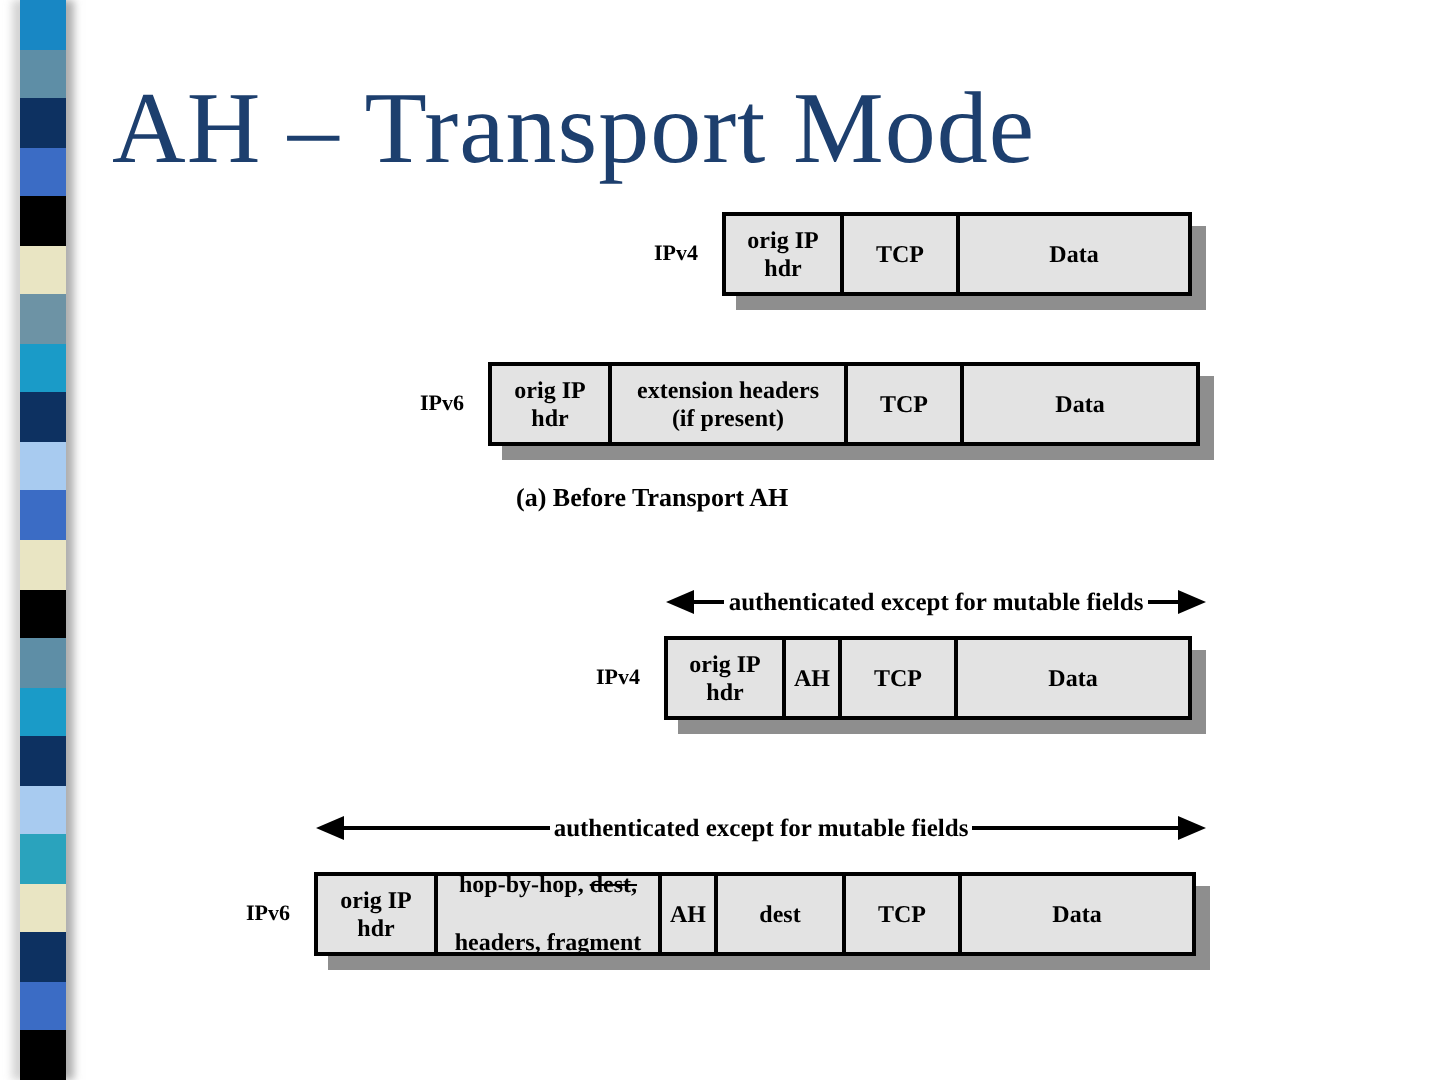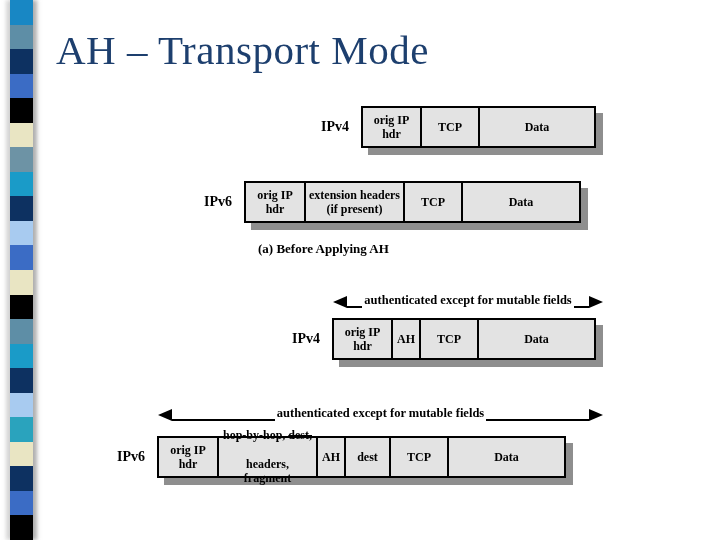--- a/index.html
+++ b/index.html
@@ -16,34 +16,34 @@
   #strip{
     position:absolute;left:10px;top:0;
     width:23px;height:540px;
     display:flex;flex-direction:column;
     box-shadow:4px 0 4px rgba(110,110,110,.55), -4px 0 4px rgba(150,150,150,.40);
   }
   .strip-sq{flex:1;}
 
   
   #title{
-    position:absolute;left:56px;top:26px;
-    font-size:41px;font-weight:400;
+    position:absolute;left:56px;top:36px;
+    font-size:51px;font-weight:400;
     letter-spacing:.5px;white-space:nowrap;
     font-family:"Liberation Serif",serif;
   }
 
   
   .packet-row{
     position:absolute;display:flex;align-items:center;
   }
   .row-label{
     width:60px;margin-right:12px;
     text-align:right;
-    font-weight:700;font-size:14px;
+    font-weight:700;font-size:11px;
     font-family:"Liberation Serif",serif;
   }
   .boxes{
     display:flex;align-items:stretch;
     height:42px;box-sizing:border-box;
     border:2px solid var(--box-border,#000);
     background:var(--box-fill,#e3e3e3);
     box-shadow:7px 7px 0 var(--box-shadow,#8e8e8e);
   }
   .seg{
@@ -62,21 +62,21 @@
   
   .caption{
     position:absolute;
     font-weight:700;font-size:13px;
     white-space:nowrap;
     font-family:"Liberation Serif",serif;
   }
 
   
   .auth-arrow{
-    position:absolute;display:flex;align-items:flex-end;height:14px;
+    position:absolute;display:flex;align-items:center;height:14px;
   }
   .ah{width:0;height:0;border-top:6px solid transparent;border-bottom:6px solid transparent;}
   .ah-left{border-right:14px solid #000;}
   .ah-right{border-left:14px solid #000;}
   .aline{flex:1;height:2px;background:#000;min-width:4px;}
   .atext{
     font-weight:700;font-size:12.5px;white-space:nowrap;padding:0 2px;
     font-family:"Liberation Serif",serif;
   }
 </style>
@@ -120,28 +120,28 @@
       <div class="seg" style="width:58px">TCP</div>
       <div class="seg" style="width:116px">Data</div>
     </div>
   </div>
 
   <div class="packet-row" style="left:172px;top:181px;">
     <div class="row-label">IPv6</div>
     <div class="boxes">
       <div class="seg" style="width:58px">orig IP
 hdr</div>
-      <div class="seg" style="width:99px">extension headers
+      <div class="seg" style="width:118px">extension headers
 (if present)</div>
       <div class="seg" style="width:58px">TCP</div>
       <div class="seg" style="width:118px">Data</div>
     </div>
   </div>
 
-  <div class="caption" style="left:258px;top:241px;">(a) Before Applying AH</div>
+  <div class="caption" style="left:258px;top:241px;">(a) Before Transport AH</div>
 
   <div class="auth-arrow" style="left:333px;top:294px;width:270px;">
     <div class="ah ah-left"></div>
     <div class="aline"></div>
     <div class="atext">authenticated except for mutable fields</div>
     <div class="aline"></div>
     <div class="ah ah-right"></div>
   </div>
 
   <div class="packet-row" style="left:260px;top:318px;">
@@ -161,27 +161,27 @@
     <div class="atext">authenticated except for mutable fields</div>
     <div class="aline"></div>
     <div class="ah ah-right"></div>
   </div>
 
   <div class="packet-row" style="left:85px;top:436px;">
     <div class="row-label">IPv6</div>
     <div class="boxes">
       <div class="seg" style="width:58px">orig IP
 hdr</div>
-      <div class="seg" style="width:99px">
+      <div class="seg" style="width:112px">
         <div>
           <div class="hop-line1"><span>hop-by-hop, </span><span class="struck">dest,</span></div>
           <div class="hop-line2">headers, fragment</div>
         </div>
       </div>
       <div class="seg" style="width:28px">AH</div>
-      <div class="seg" style="width:45px">dest</div>
+      <div class="seg" style="width:64px">dest</div>
       <div class="seg" style="width:58px">TCP</div>
       <div class="seg" style="width:117px">Data</div>
     </div>
   </div>
 
 
 </div>
 
 </body></html>

